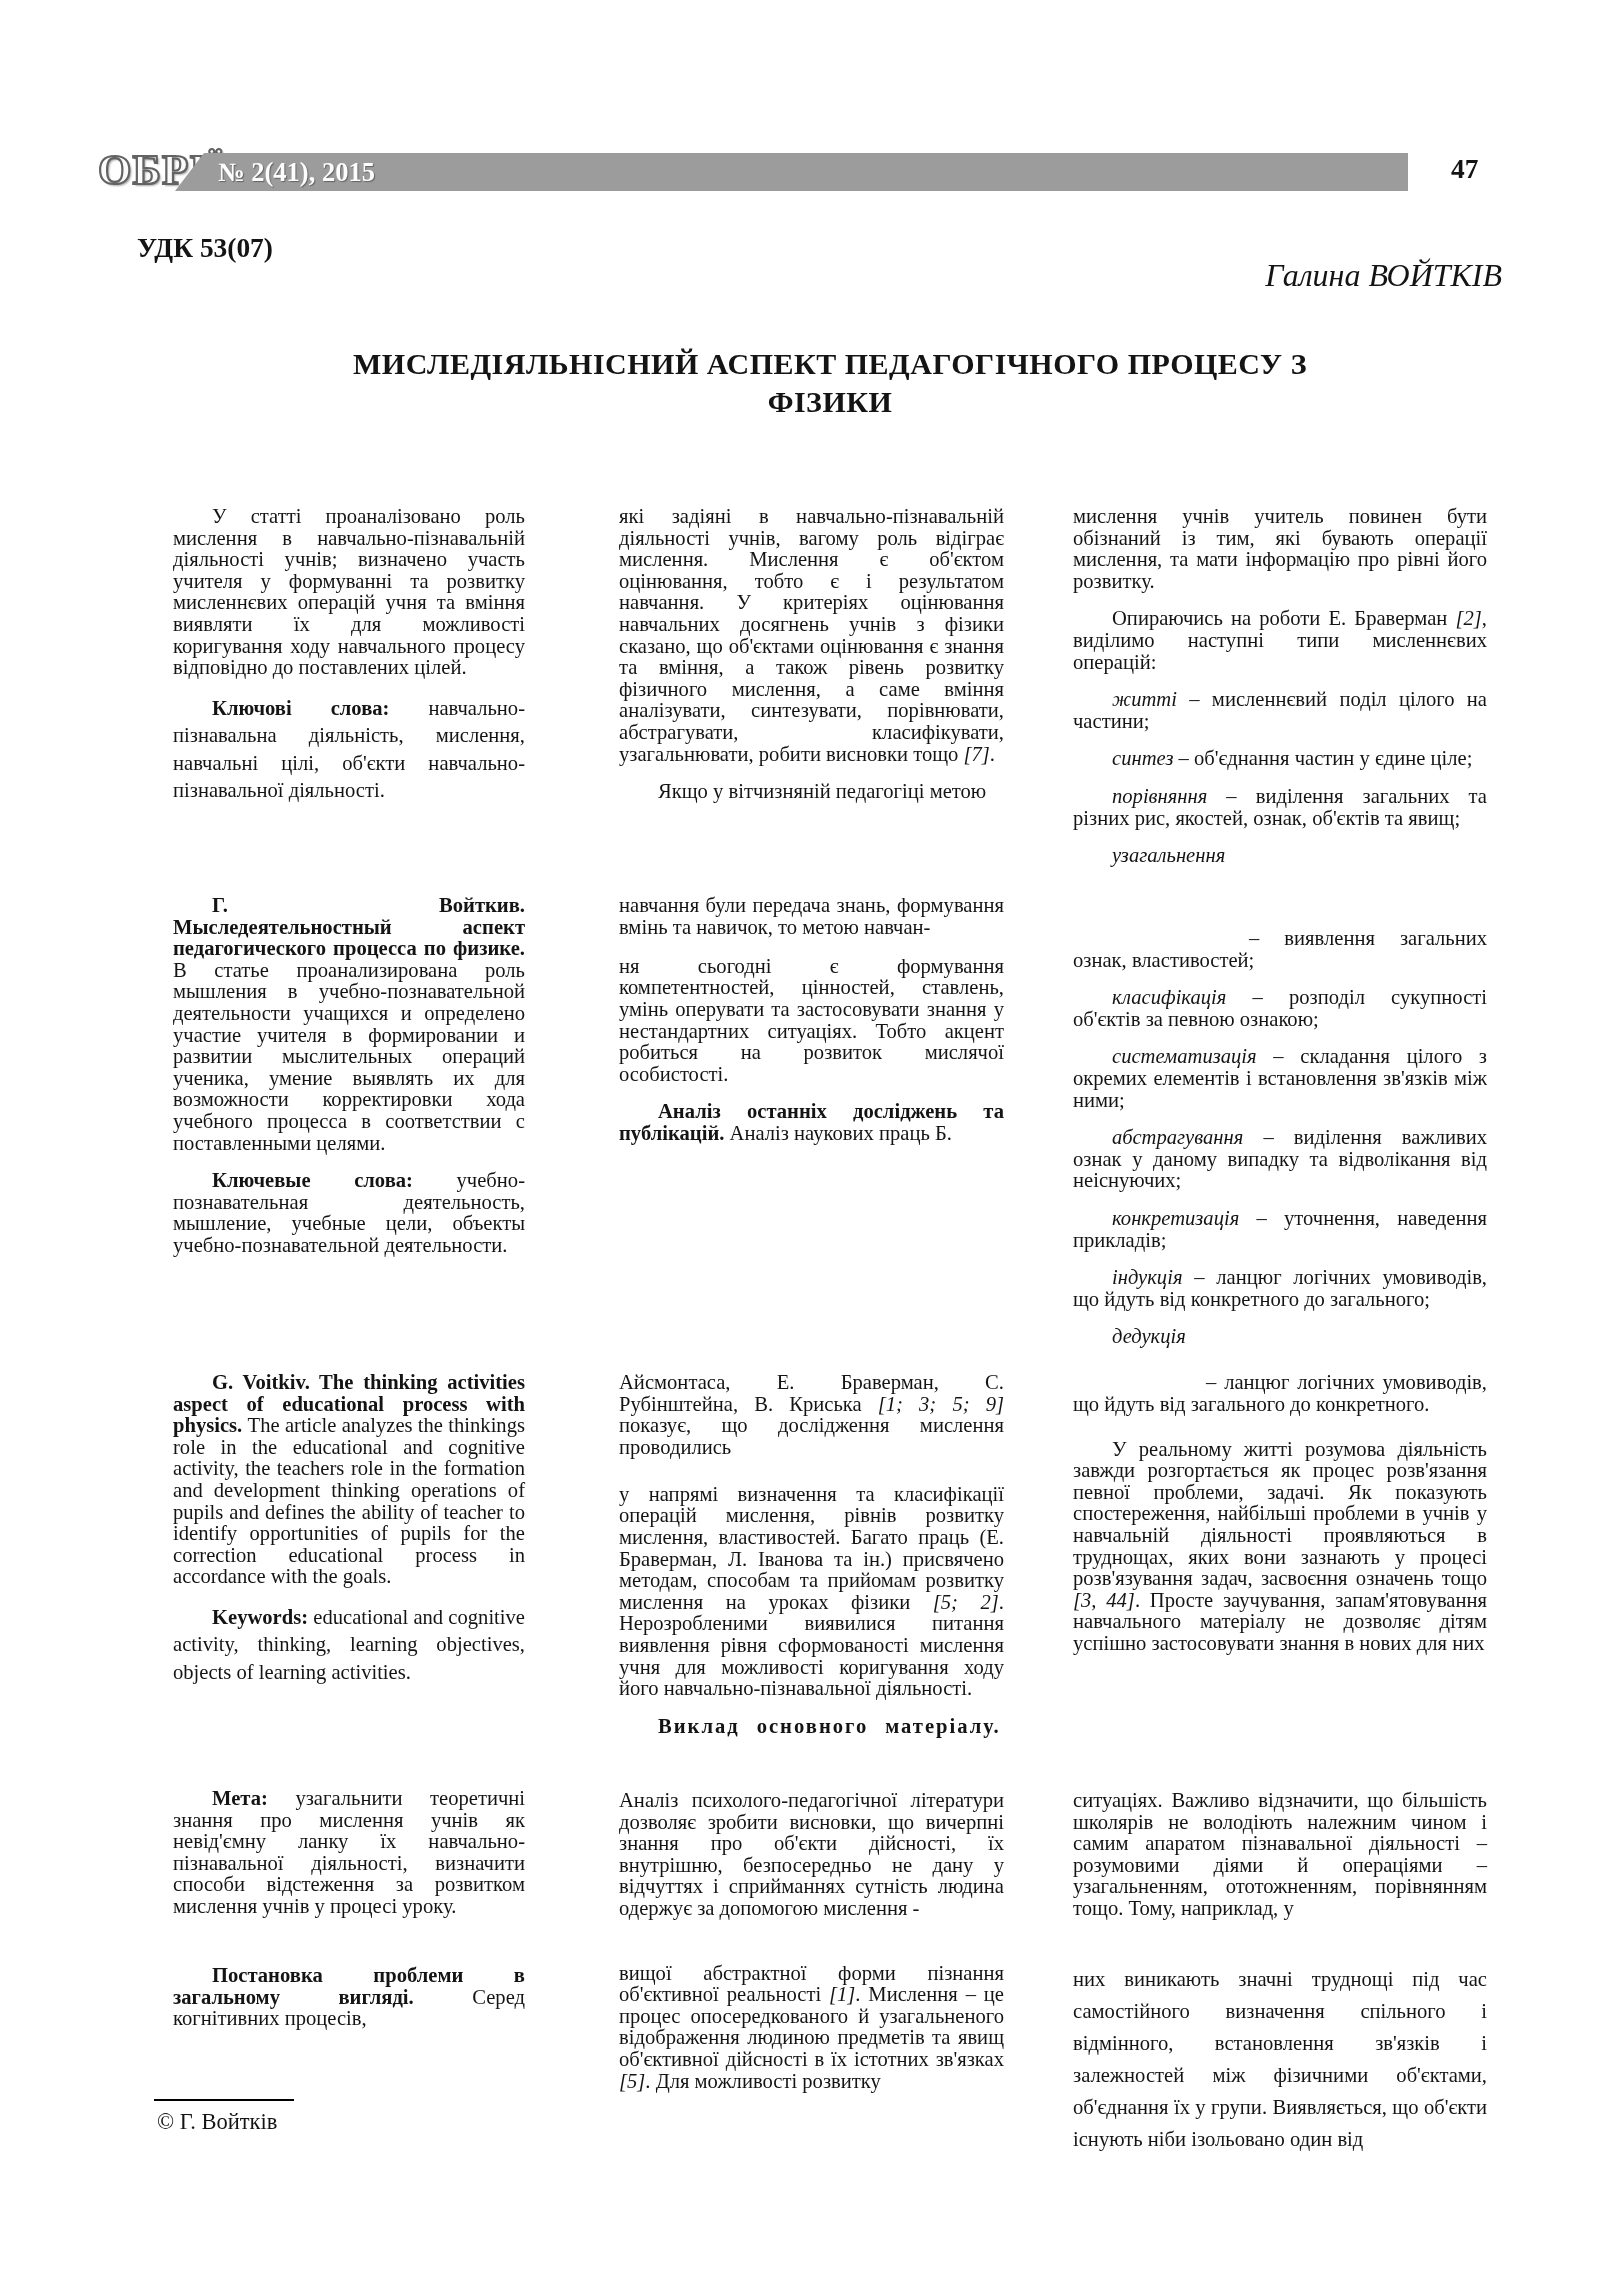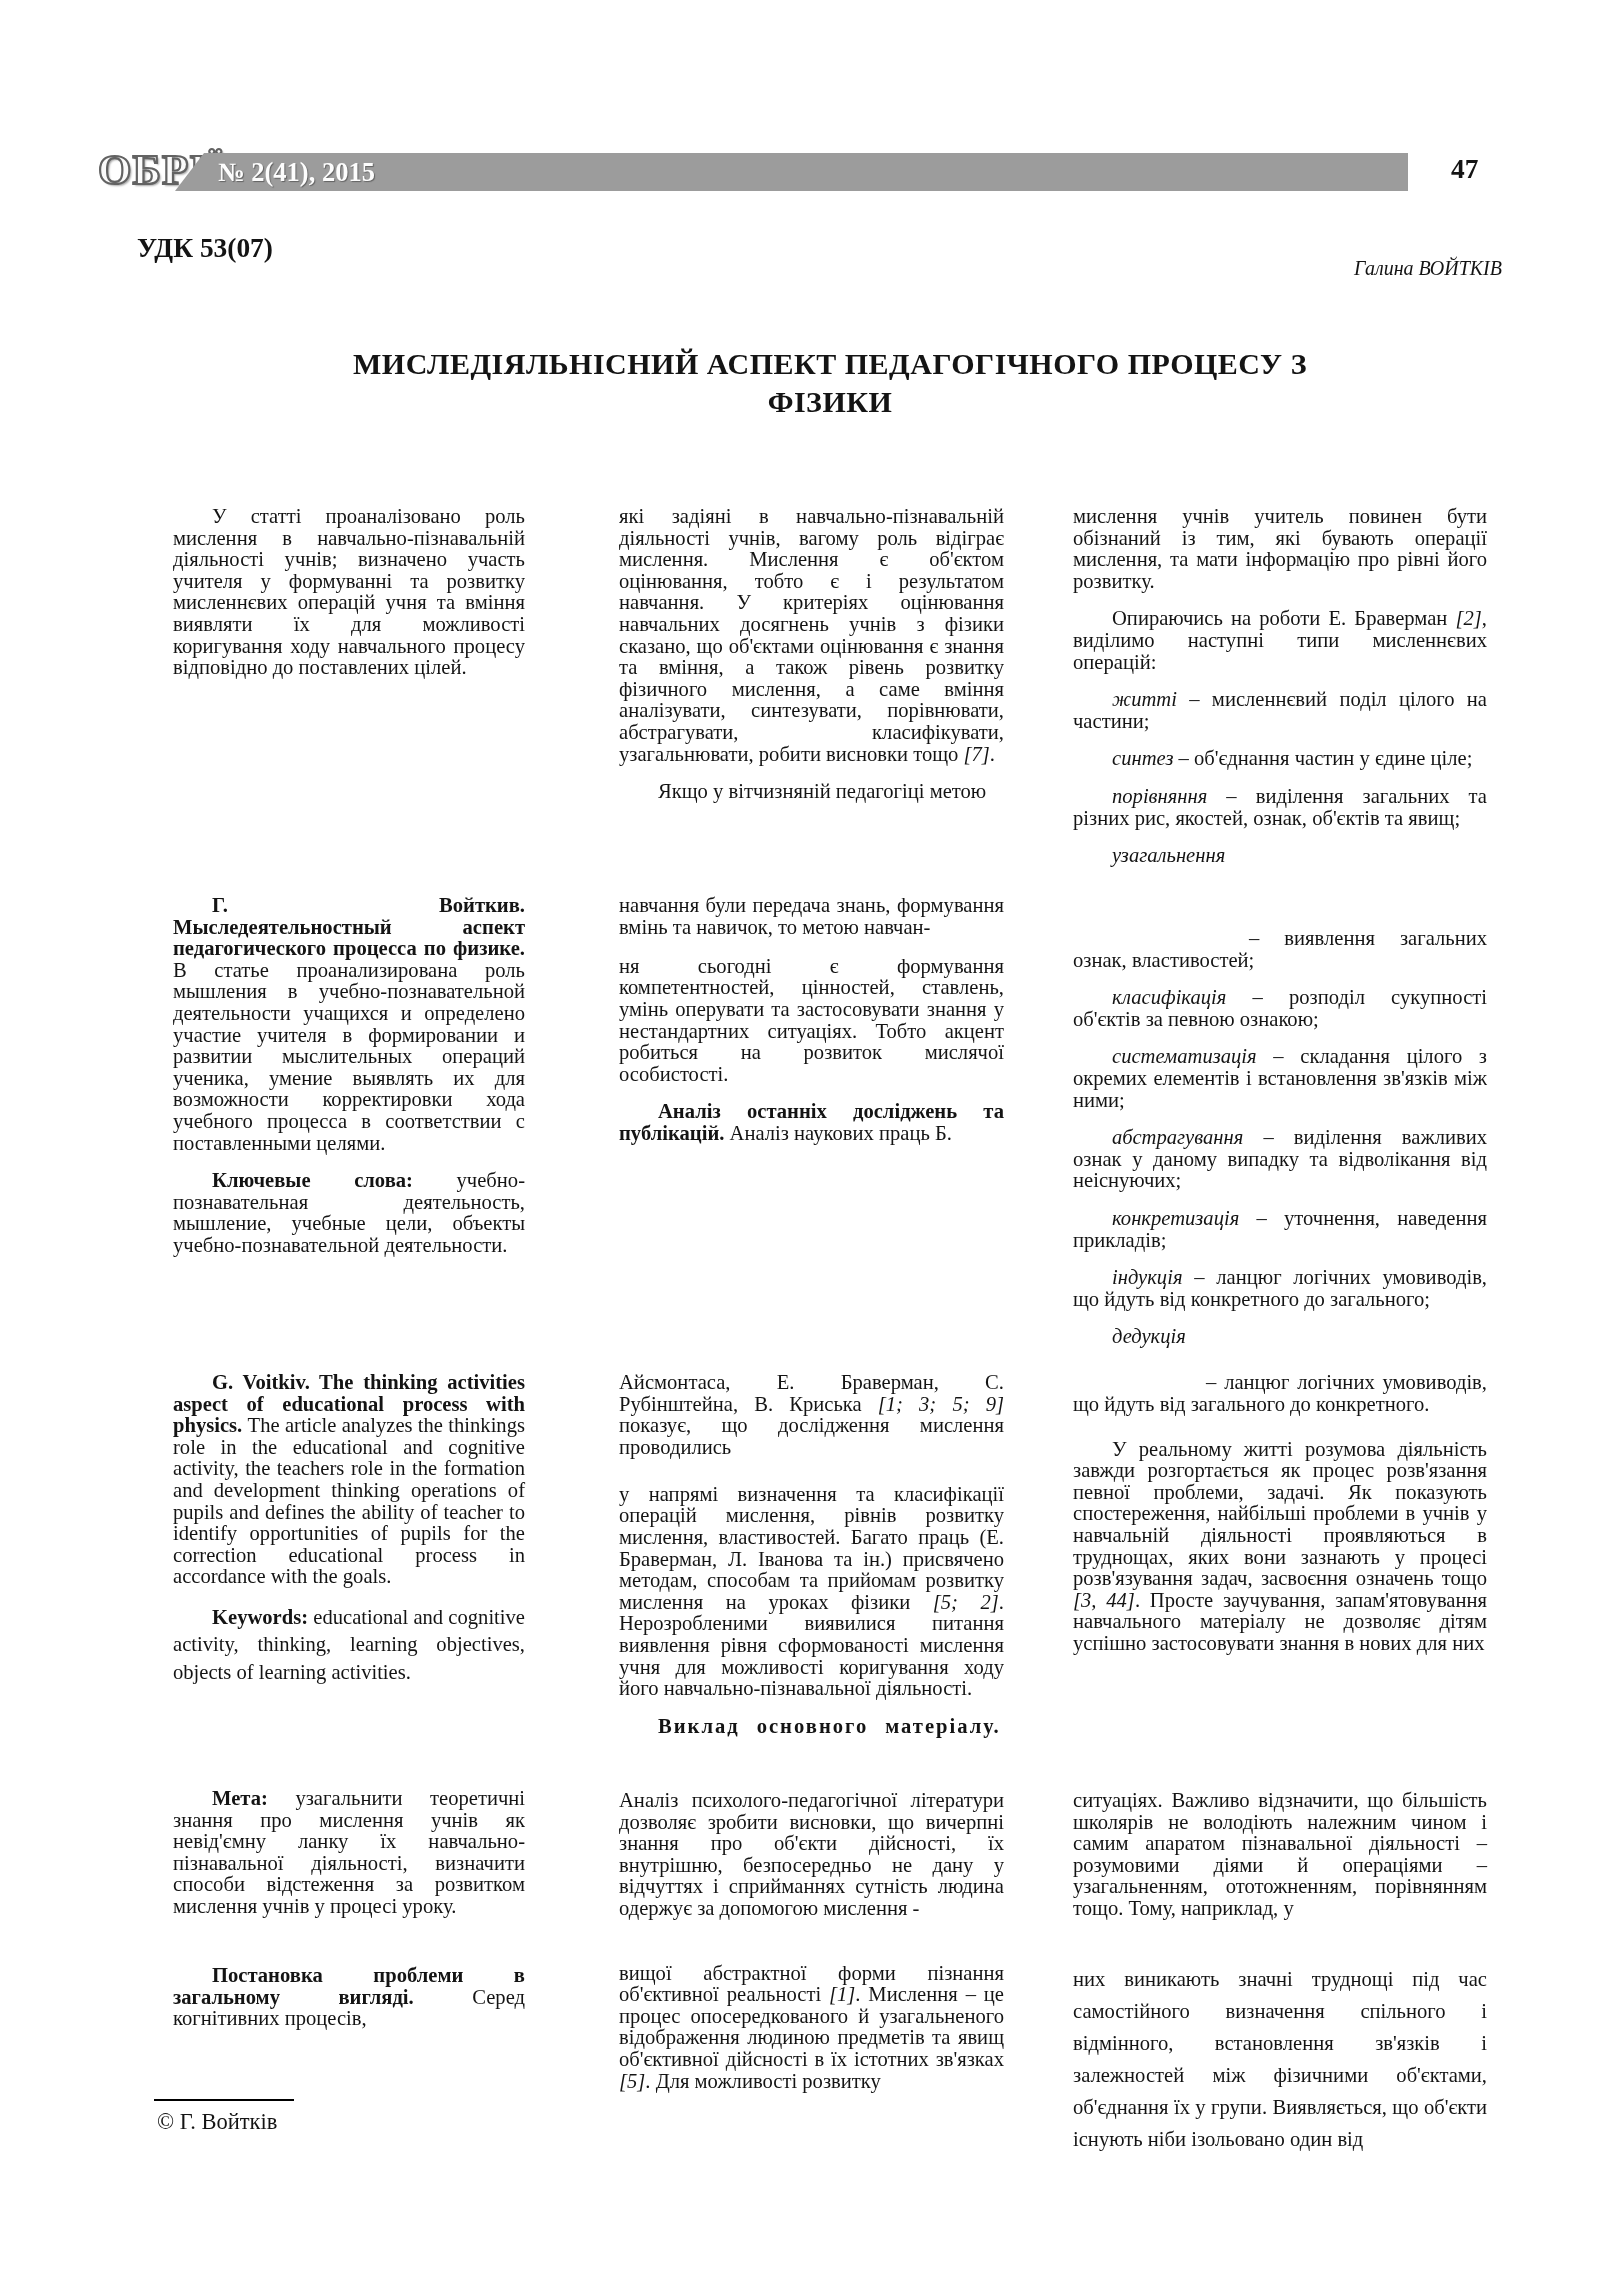--- a/index.html
+++ b/index.html
@@ -22,21 +22,21 @@
     background:#9c9c9c;
     clip-path:polygon(29px 0,100% 0,100% 100%,0 100%);
   }
   .issue{
     display:block;padding-left:43px;line-height:38px;
     font-size:26.5px;font-weight:bold;color:#fdfdfd;
     text-shadow:1px 1px 1px rgba(60,60,60,0.6);
   }
   .pageno{position:absolute;left:1451px;top:154px;font-size:27.4px;font-weight:bold;}
   .udk{position:absolute;left:137px;top:233px;font-size:27.4px;font-weight:bold;}
-  .author{position:absolute;right:118px;top:257px;font-size:20px;font-style:italic;}
+  .author{position:absolute;right:118px;top:257px;font-size:32px;font-style:italic;}
 
   .title{
     position:absolute;left:157px;top:345px;width:1346px;
     text-align:center;font-size:30px;font-weight:bold;line-height:38px;
     letter-spacing:0.5px;
   }
 
   
   .blk{position:absolute;text-align:justify;font-size:20.6px;line-height:21.6px;}
   .c1{left:157px;width:384px;}
@@ -69,20 +69,21 @@
   <div class="udk">УДК 53(07)</div>
   <div class="author">Галина ВОЙТКІВ</div>
 
   <div class="title">
     <div>МИСЛЕДІЯЛЬНІСНИЙ АСПЕКТ ПЕДАГОГІЧНОГО ПРОЦЕСУ З</div>
     <div>ФІЗИКИ</div>
   </div>
 
   <div class="blk c1" style="top:490px">
     <p class="para ind"><span>У статті проаналізовано роль мислення в навчально-пізнавальній діяльності учнів; визначено участь учителя у формуванні та розвитку мисленнєвих операцій учня та вміння виявляти їх для можливості коригування ходу навчального процесу відповідно до поставлених цілей.</span></p>
+    <p class="para ind loose"><span class="b">Ключові слова: </span><span>навчально-пізнавальна діяльність, мислення, навчальні цілі, об'єкти навчально-пізнавальної діяльності.</span></p>
   </div>
 
   <div class="blk c1" style="top:879px">
     <p class="para ind"><span class="b">Г. Войткив. Мыследеятельностный аспект педагогического процесса по физике. </span><span>В статье проанализирована роль мышления в учебно-познавательной деятельности учащихся и определено участие учителя в формировании и развитии мыслительных операций ученика, умение выявлять их для возможности корректировки хода учебного процесса в соответствии с поставленными целями.</span></p>
     <p class="para ind"><span class="b">Ключевые слова: </span><span>учебно-познавательная деятельность, мышление, учебные цели, объекты учебно-познавательной деятельности.</span></p>
   </div>
 
   <div class="blk c1" style="top:1356px">
     <p class="para ind"><span class="b">G. Voitkiv. The thinking activities aspect of educational process with physics. </span><span>The article analyzes the thinkings role in the educational and cognitive activity, the teachers role in the formation and development thinking operations of pupils and defines the ability of teacher to identify opportunities of pupils for the correction educational process in accordance with the goals.</span></p>
     <p class="para ind loose"><span class="b">Keywords: </span><span>educational and cognitive activity, thinking, learning objectives, objects of learning activities.</span></p>

